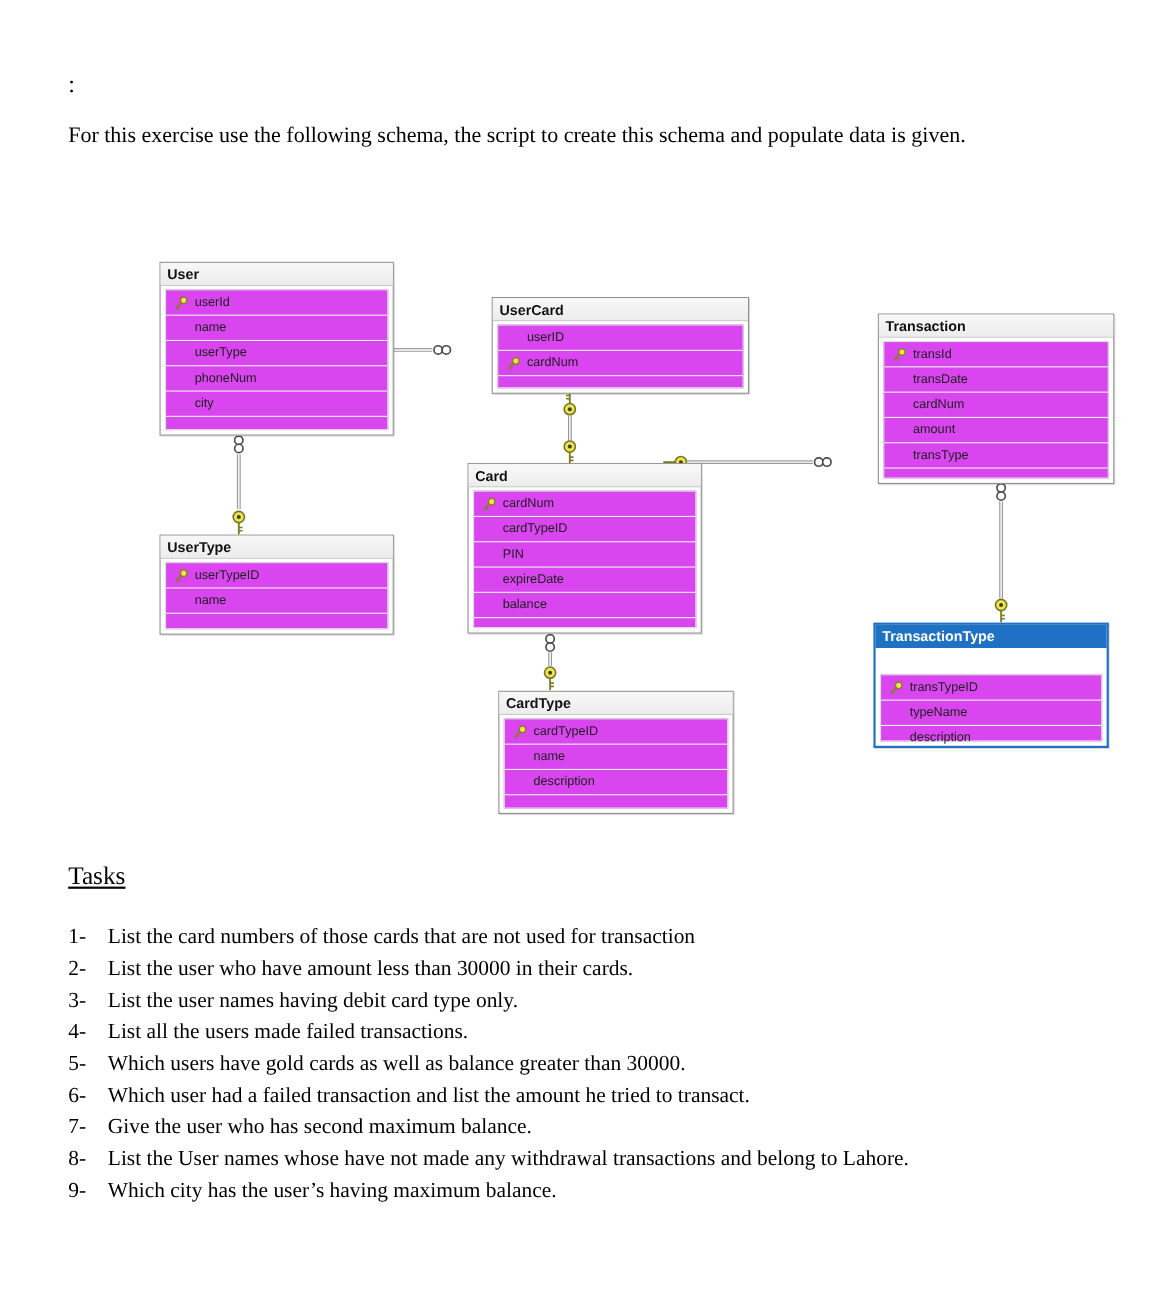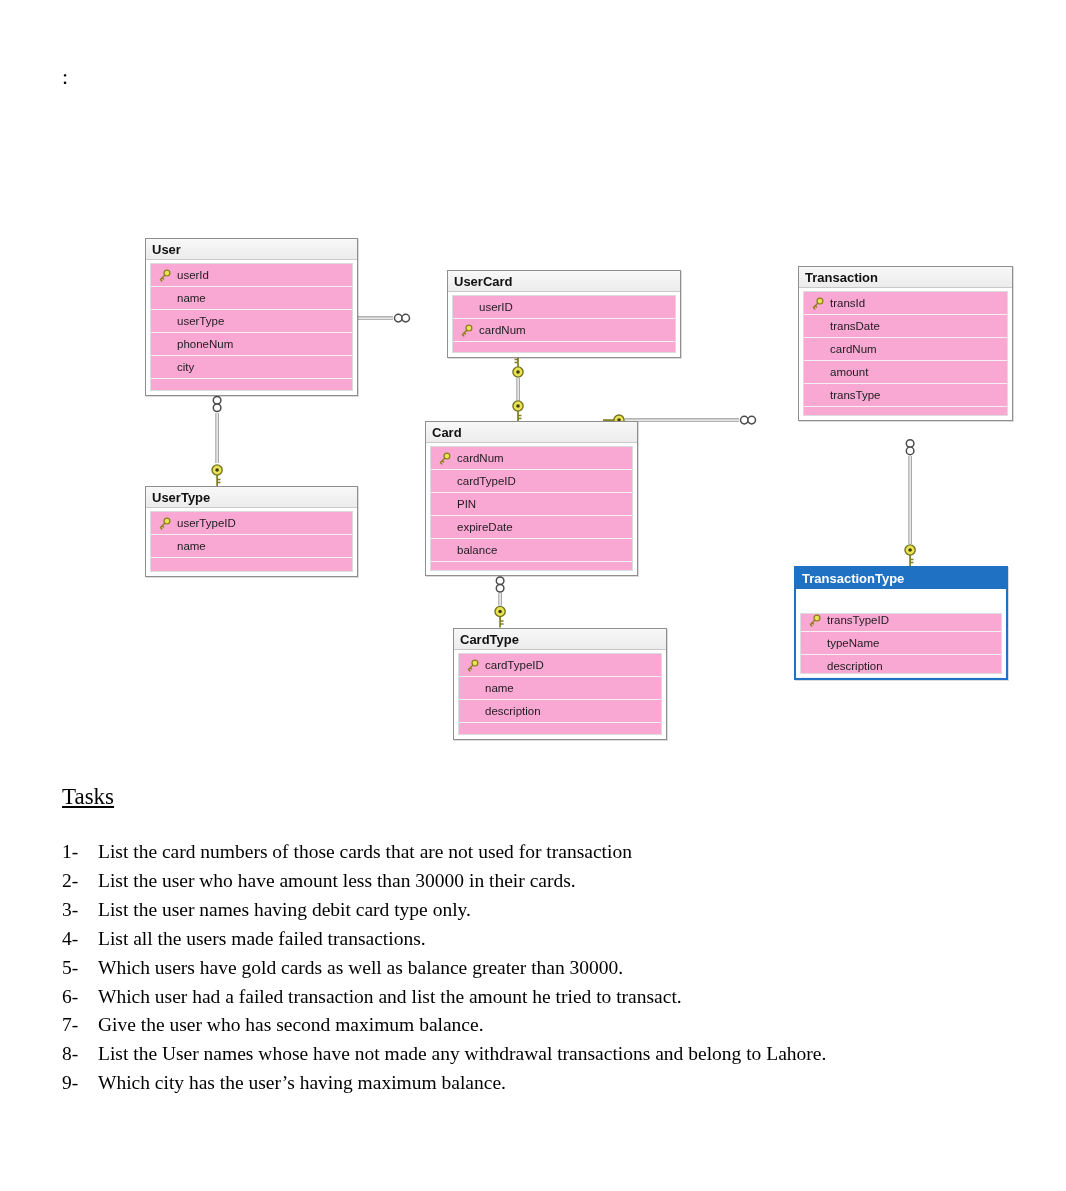--- a/index.html
+++ b/index.html
@@ -11,21 +11,21 @@
   
   .diagram{position:absolute;left:0;top:0;width:1066px;height:1191px;}
   .connectors{position:absolute;left:0;top:0;pointer-events:none;}
   .pipe{stroke:#9b9b9b;stroke-width:1.1;fill:none;}
 
   .db-table{position:absolute;background:#fff;border:1px solid var(--table-border,#8f8f8f);
             box-shadow:1px 1px 0 rgba(0,0,0,.14);display:flex;flex-direction:column;
             font-family:"Liberation Sans","DejaVu Sans",sans-serif;box-sizing:border-box;margin-left:35px;}
   .db-header{background:linear-gradient(#f8f8f8,var(--header-bg,#ececec));border-bottom:1px solid #c9c9c9;
              font-size:13px;font-weight:bold;color:#111;padding:3px 6px 2px;white-space:nowrap;}
-  .db-fields{flex:1;margin:3px 4px 4px;border:1px solid #dcdcdc;display:flex;flex-direction:column;background:#f9a8d4;min-height:0;justify-content:center;}
+  .db-fields{flex:1;margin:3px 4px 4px;border:1px solid #dcdcdc;display:flex;flex-direction:column;background:#d946ef;min-height:0;}
   .db-row{height:22px;flex:0 0 22px;display:flex;align-items:center;border-bottom:1px solid #f1f1f1;overflow:hidden;}
   .db-row.empty{flex:1 1 auto;height:auto;border-bottom:none;}
   .key-cell{width:26px;flex:0 0 26px;display:flex;justify-content:center;align-items:center;}
   .field-name{font-size:11.5px;color:#1c1c1c;white-space:nowrap;}
   .db-table.selected{border:2px solid var(--sel,#1f71c4);gap:21px;}
   .db-table.selected .db-header{background:var(--sel,#1f71c4);color:#fff;border-bottom:1px solid var(--sel,#1f71c4);}
 
   
   .tasks{position:absolute;left:62px;top:784px;width:980px;}
   .tasks-heading{margin:0 0 28px 0;font-size:23px;font-weight:normal;text-decoration:underline;}
@@ -33,20 +33,21 @@
   .task-item{display:flex;font-size:19.5px;line-height:28.9px;}
   .task-num{width:36px;flex:0 0 36px;}
   .task-text{flex:1;}
 </style>
 </head>
 <body>
 
 <div class="page">
 
   <div class="colon">:</div>
+  <p class="intro">For this exercise use the following schema, the script to create this schema and populate data is given.</p>
 
   <div class="diagram">
 
     <svg class="connectors" width="1066" height="1191" viewBox="0 0 1066 1191" xmlns="http://www.w3.org/2000/svg">
       <defs>
         <g id="keyH">
           <path d="M-16 0 H-5" stroke="#7d7d21" stroke-width="1.7" fill="none"></path>
           <path d="M-12.5 0 V3.4 M-9.5 0 V3.4" stroke="#7d7d21" stroke-width="1.5" fill="none"></path>
           <circle r="5.1" fill="#eae455" stroke="#73731c" stroke-width="1.4"></circle>
           <circle r="1.8" fill="#3f3f15"></circle>
@@ -143,21 +144,21 @@
                 <circle cx="11" cy="5" r="3.6" fill="#eae455" stroke="#8a7c16" stroke-width="1.5"></circle>
                 <path d="M8.3 7.7 L3 13 M3 13 l1.7 1.7 M5.2 10.8 l1.6 1.6" stroke="#8a7c16" stroke-width="1.6" fill="none" stroke-linecap="round"></path>
               </svg>
             </span>
             <span class="field-name">cardNum</span>
           </div>
           <div class="db-row empty"></div>
         </div>
     </div>
 
-    <div class="db-table" style="left:763px;top:266px;width:215px;height:155px">
+    <div class="db-table" style="left:763px;top:285px;width:215px;height:155px">
       <div class="db-header">
         <span>Transaction</span>
       </div>
       <div class="db-fields">
           <div class="db-row">
             <span class="key-cell">
               <svg width="13" height="13" viewBox="0 0 16 16">
                 <circle cx="11" cy="5" r="3.6" fill="#eae455" stroke="#8a7c16" stroke-width="1.5"></circle>
                 <path d="M8.3 7.7 L3 13 M3 13 l1.7 1.7 M5.2 10.8 l1.6 1.6" stroke="#8a7c16" stroke-width="1.6" fill="none" stroke-linecap="round"></path>
               </svg>

